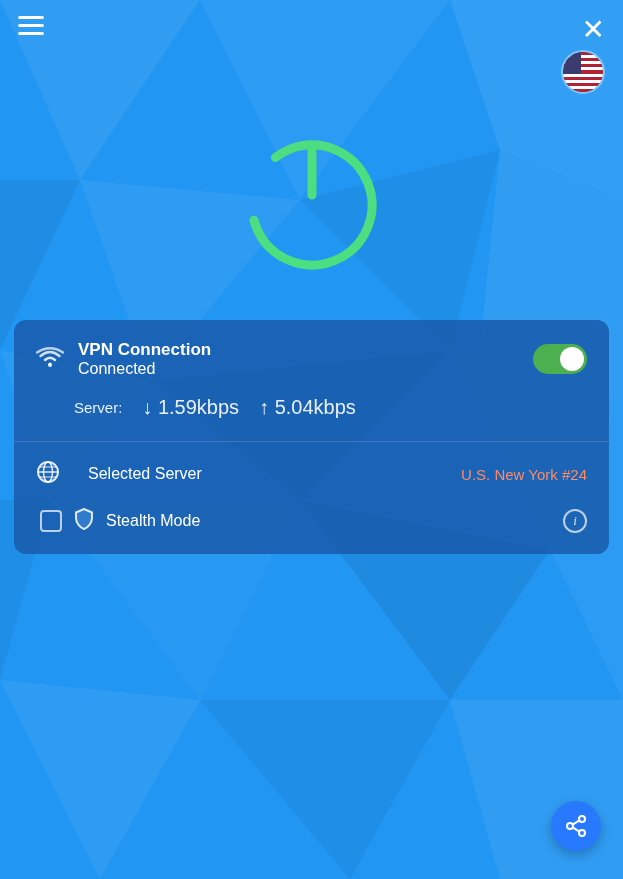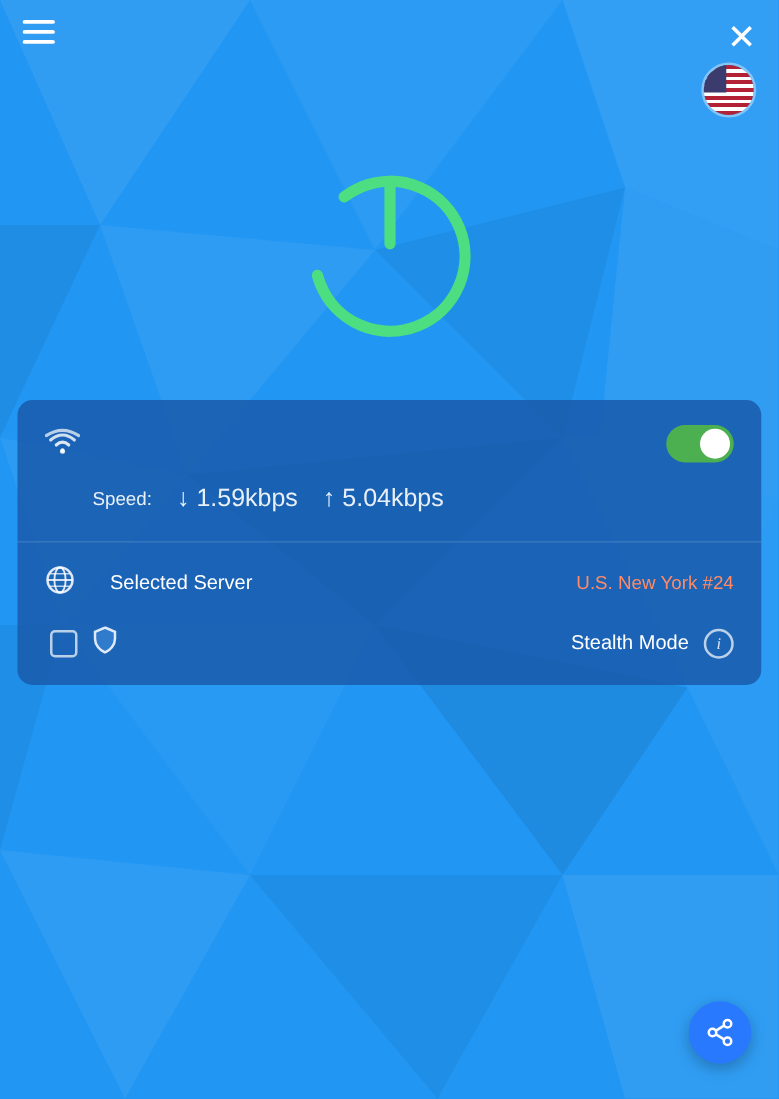--- a/index.html
+++ b/index.html
@@ -250,21 +250,20 @@
       border-radius: 4px;
       cursor: pointer;
       flex-shrink: 0;
     }
 
     .stealth-label {
       font-size: 16px;
       color: white;
       font-weight: 500;
       flex: 1;
-      text-align: right;
     }
 
     .info-circle {
       width: 24px;
       height: 24px;
       border: 2px solid rgba(255,255,255,0.7);
       border-radius: 50%;
       display: flex;
       align-items: center;
       justify-content: center;
@@ -367,28 +366,32 @@
     <div class="connection-left">
       <div>
         <svg class="wifi-svg" viewBox="0 0 28 22" fill="none">
           <path d="M14 18 L14 18" stroke="rgba(255,255,255,0.9)" stroke-width="3" stroke-linecap="round"></path>
           <path d="M9 14 Q14 9.5 19 14" stroke="rgba(255,255,255,0.85)" stroke-width="2.5" fill="none" stroke-linecap="round"></path>
           <path d="M4.5 10 Q14 2 23.5 10" stroke="rgba(255,255,255,0.8)" stroke-width="2.5" fill="none" stroke-linecap="round"></path>
           <path d="M1 6.5 Q14 -2 27 6.5" stroke="rgba(255,255,255,0.7)" stroke-width="2.5" fill="none" stroke-linecap="round"></path>
           <circle cx="14" cy="19" r="2" fill="rgba(255,255,255,0.9)"></circle>
         </svg>
       </div>
+      <div class="connection-text">
+        <div class="label">VPN Connection</div>
+        <div class="status">Connected</div>
+      </div>
     </div>
     <div class="toggle-switch">
       <div class="toggle-knob"></div>
     </div>
   </div>
 
   <div class="speed-row">
-    <span class="speed-label">Speed:</span>
+    <span class="speed-label">Server:</span>
     <span class="speed-down">↓ 1.59kbps</span>
     <span class="speed-up">↑ 5.04kbps</span>
   </div>
 
   <div class="divider"></div>
 
   <div class="server-row">
     <div class="server-left">
       <div>
         <svg class="globe-svg" viewBox="0 0 24 24" fill="none">

